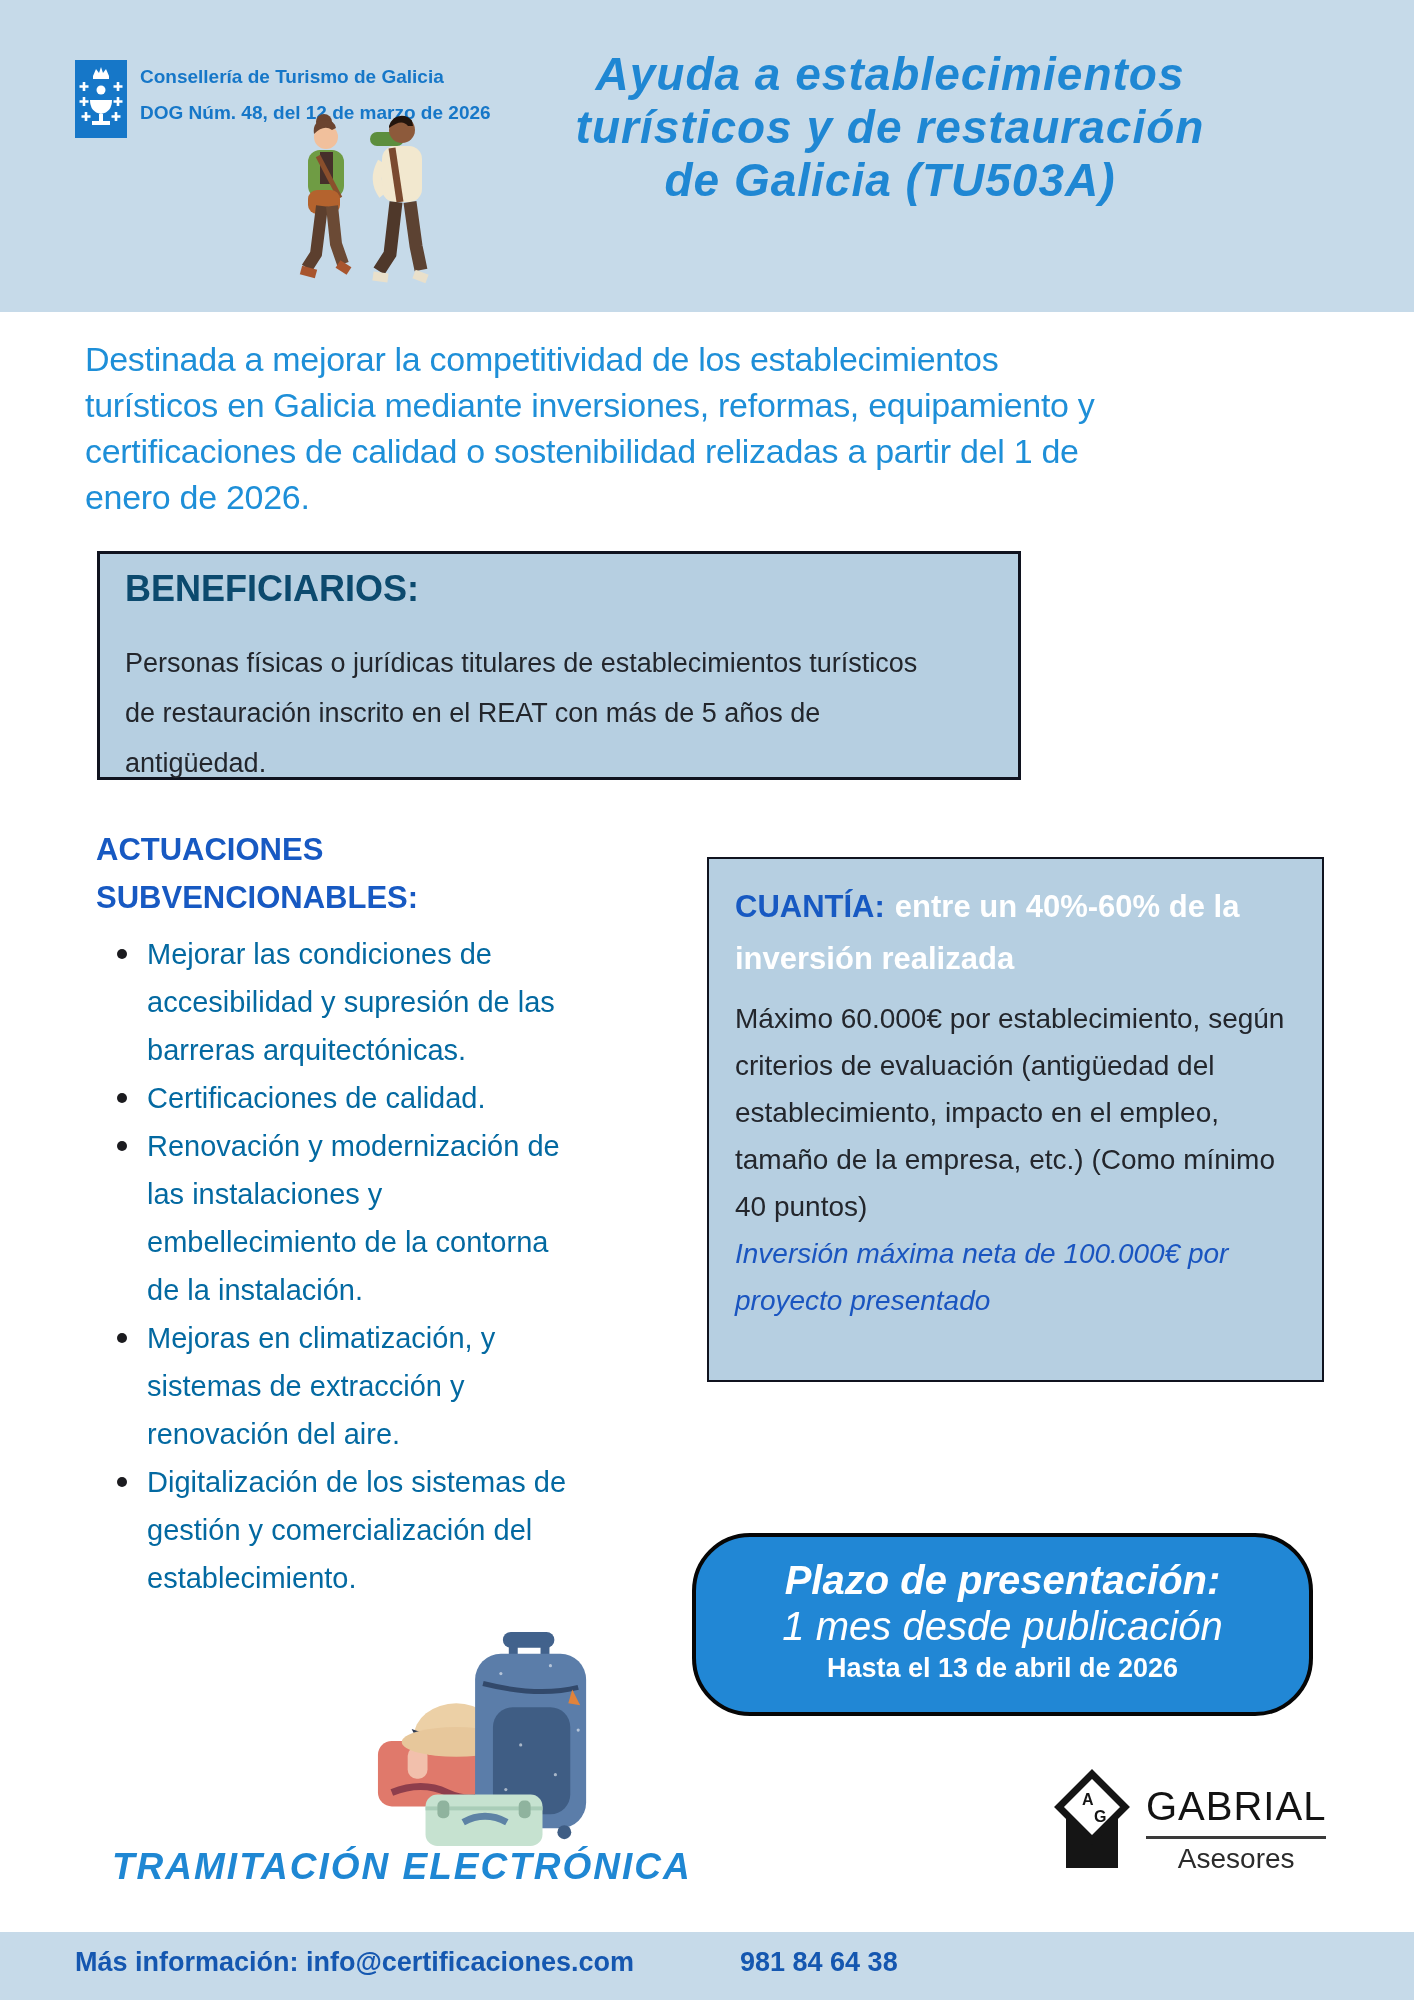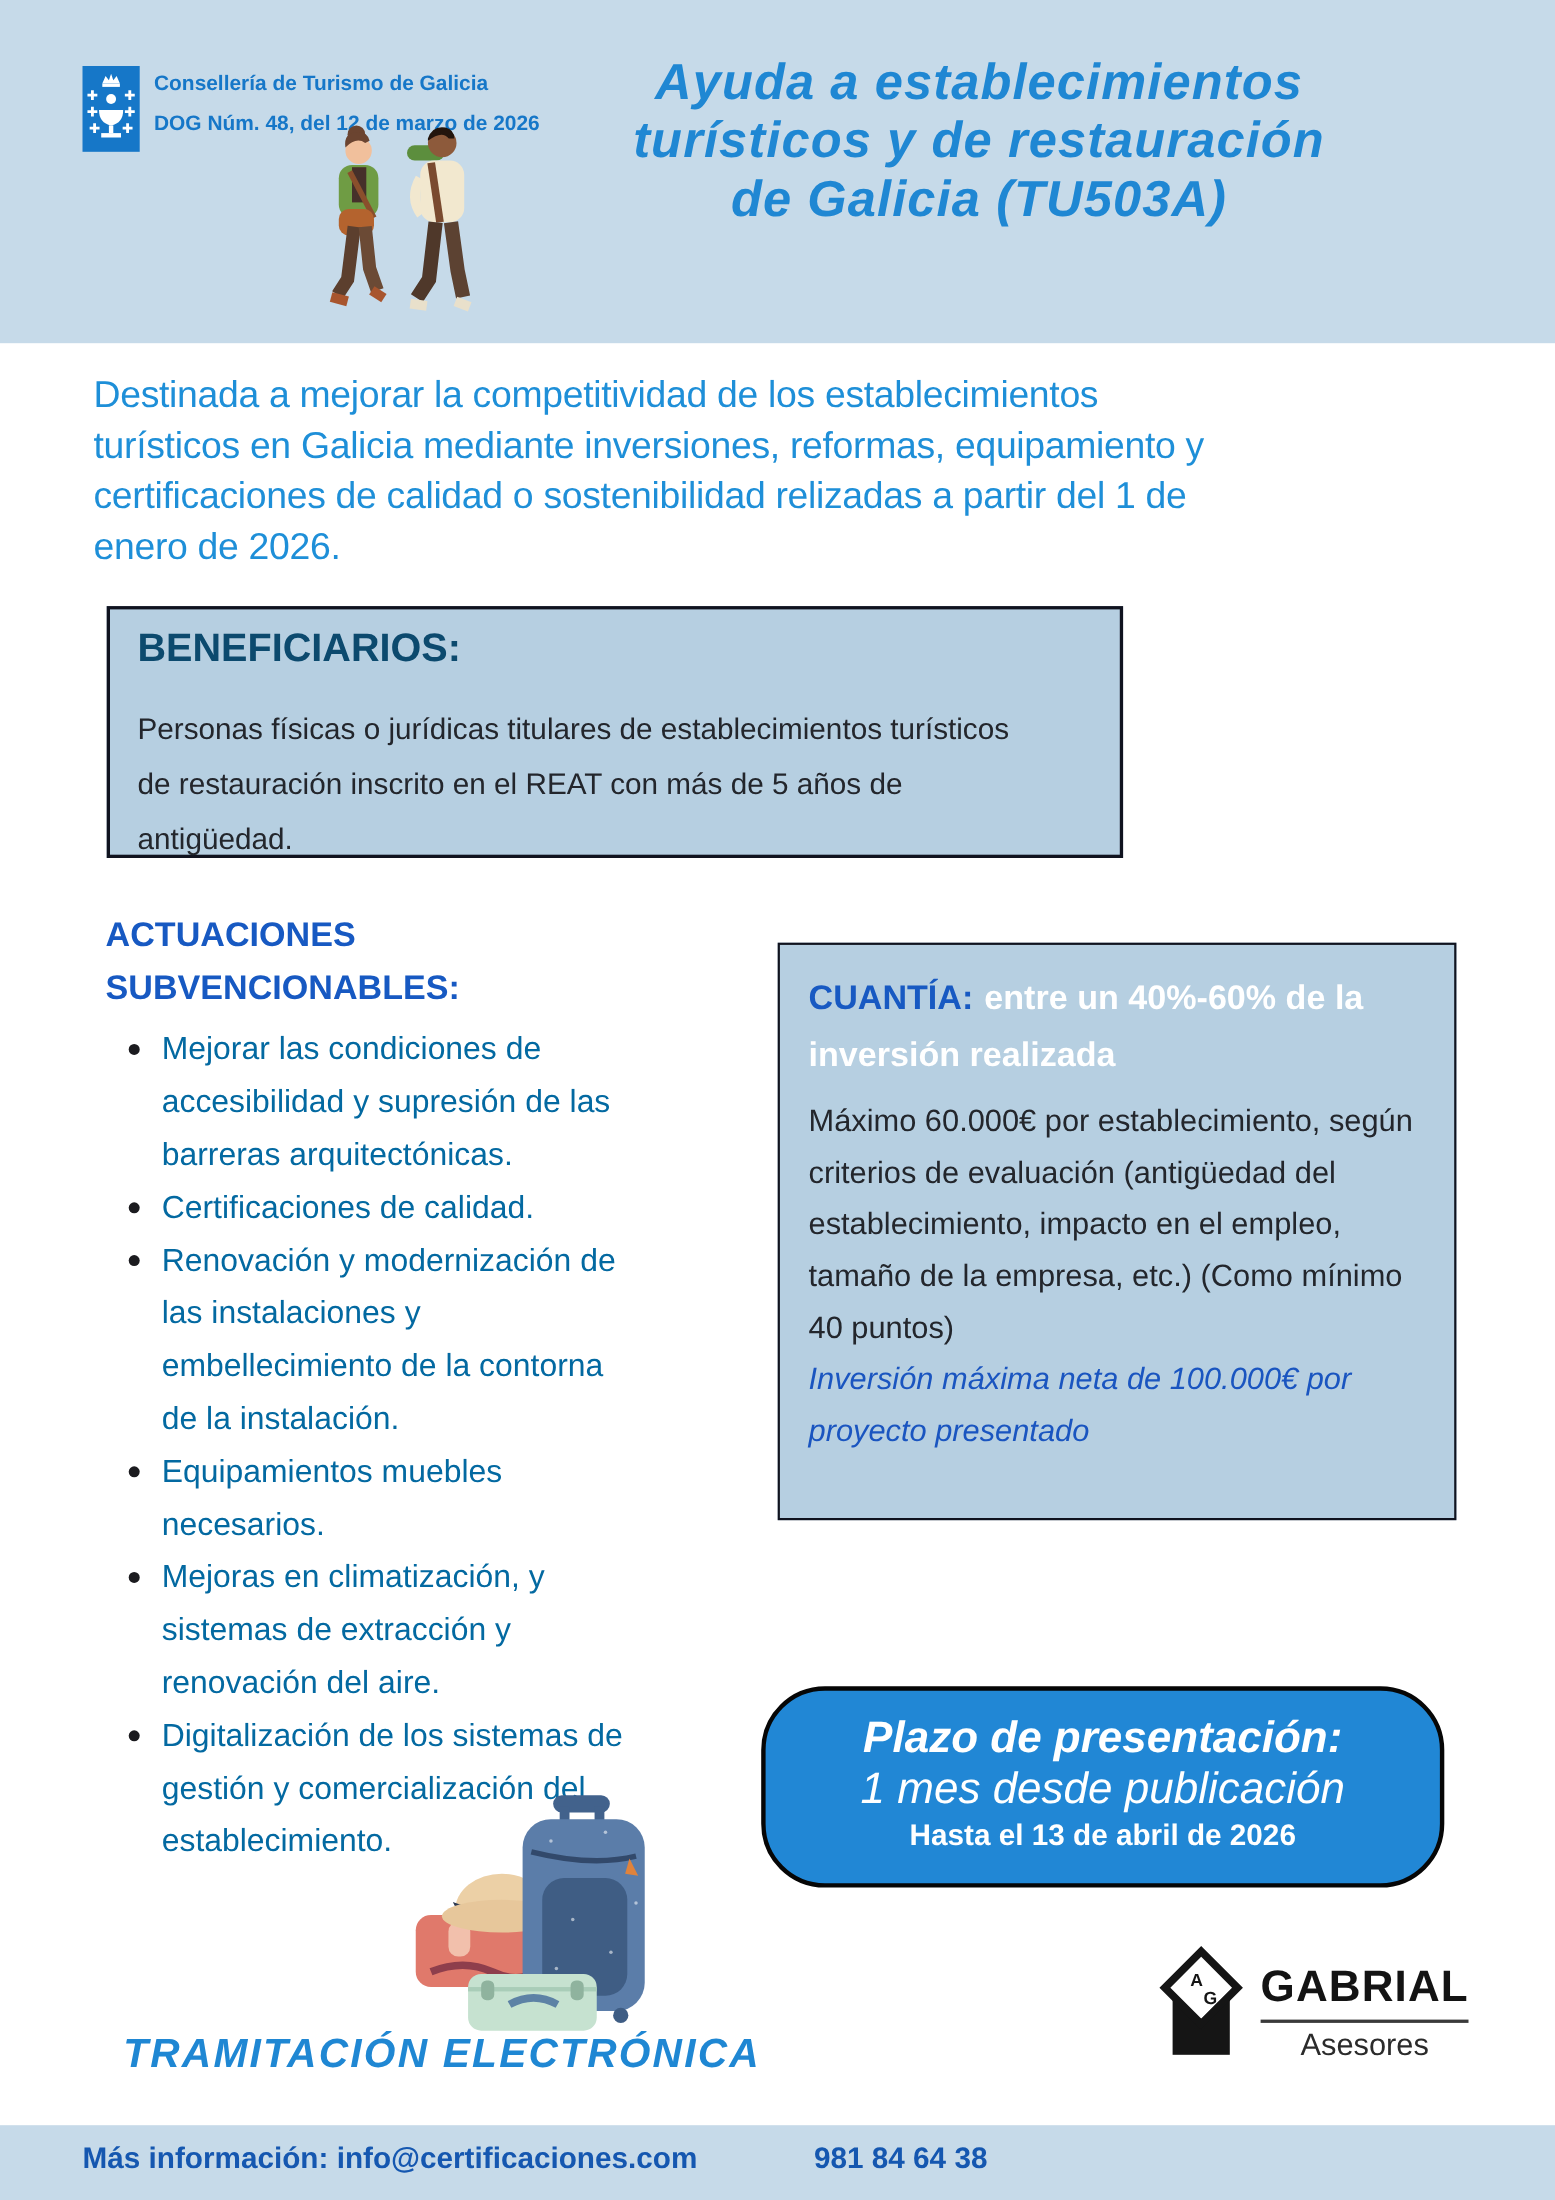--- a/index.html
+++ b/index.html
@@ -83,21 +83,21 @@
   .tramitacion {
     position:absolute; left:112px; top:1846px; color:#1f87d3;
     font-size:37px; font-weight:bold; font-style:italic; letter-spacing:2px;
   }
 
   
   .gabrial { position:absolute; left:1052px; top:1768px; display:flex; align-items:flex-start; }
   .gabrial-mark { width:80px; height:105px; }
   .gabrial-text { margin-left:14px; margin-top:16px; }
   .gabrial-name {
-    color:#131313; font-size:40px; font-weight:bold; letter-spacing:1px;
+    color:#131313; font-size:40px; font-weight:normal; letter-spacing:1px;
     border-bottom:3px solid #3a3a3a; padding-bottom:7px;
   }
   .gabrial-sub { margin-top:4px; text-align:center; color:#2b2b2b; font-size:28px; }
 
   
   .footer-info { position:absolute; left:75px; top:1947px; color:#1557b0; font-size:27px; font-weight:bold; }
   .footer-phone { position:absolute; left:740px; top:1947px; color:#1557b0; font-size:27px; font-weight:bold; }
 </style>
 </head>
 <body>
@@ -171,21 +171,20 @@
   </div>
 
   <div class="act-title">
     <div>ACTUACIONES</div>
     <div>SUBVENCIONABLES:</div>
   </div>
   <ul class="act-list">
     <li><span>Mejorar las condiciones de accesibilidad y supresión de las barreras arquitectónicas.</span></li>
     <li><span>Certificaciones de calidad.</span></li>
     <li><span>Renovación y modernización de las instalaciones y embellecimiento de la contorna de la instalación.</span></li>
-    <li><span>Equipamientos muebles necesarios.</span></li>
     <li><span>Mejoras en climatización, y sistemas de extracción y renovación del aire.</span></li>
     <li><span>Digitalización de los sistemas de gestión y comercialización del establecimiento.</span></li>
   </ul>
 
   <div class="cuantia-box">
     <div class="cuantia-head">
       <span class="cuantia-label">CUANTÍA:</span><span class="cuantia-rest">entre un 40%-60% de la inversión realizada</span>
     </div>
     <div class="cuantia-body">Máximo 60.000€ por establecimiento, según criterios de evaluación (antigüedad del establecimiento, impacto en el empleo, tamaño de la empresa, etc.) (Como mínimo 40 puntos)</div>
     <div class="cuantia-note">Inversión máxima neta de 100.000€ por proyecto presentado</div>

